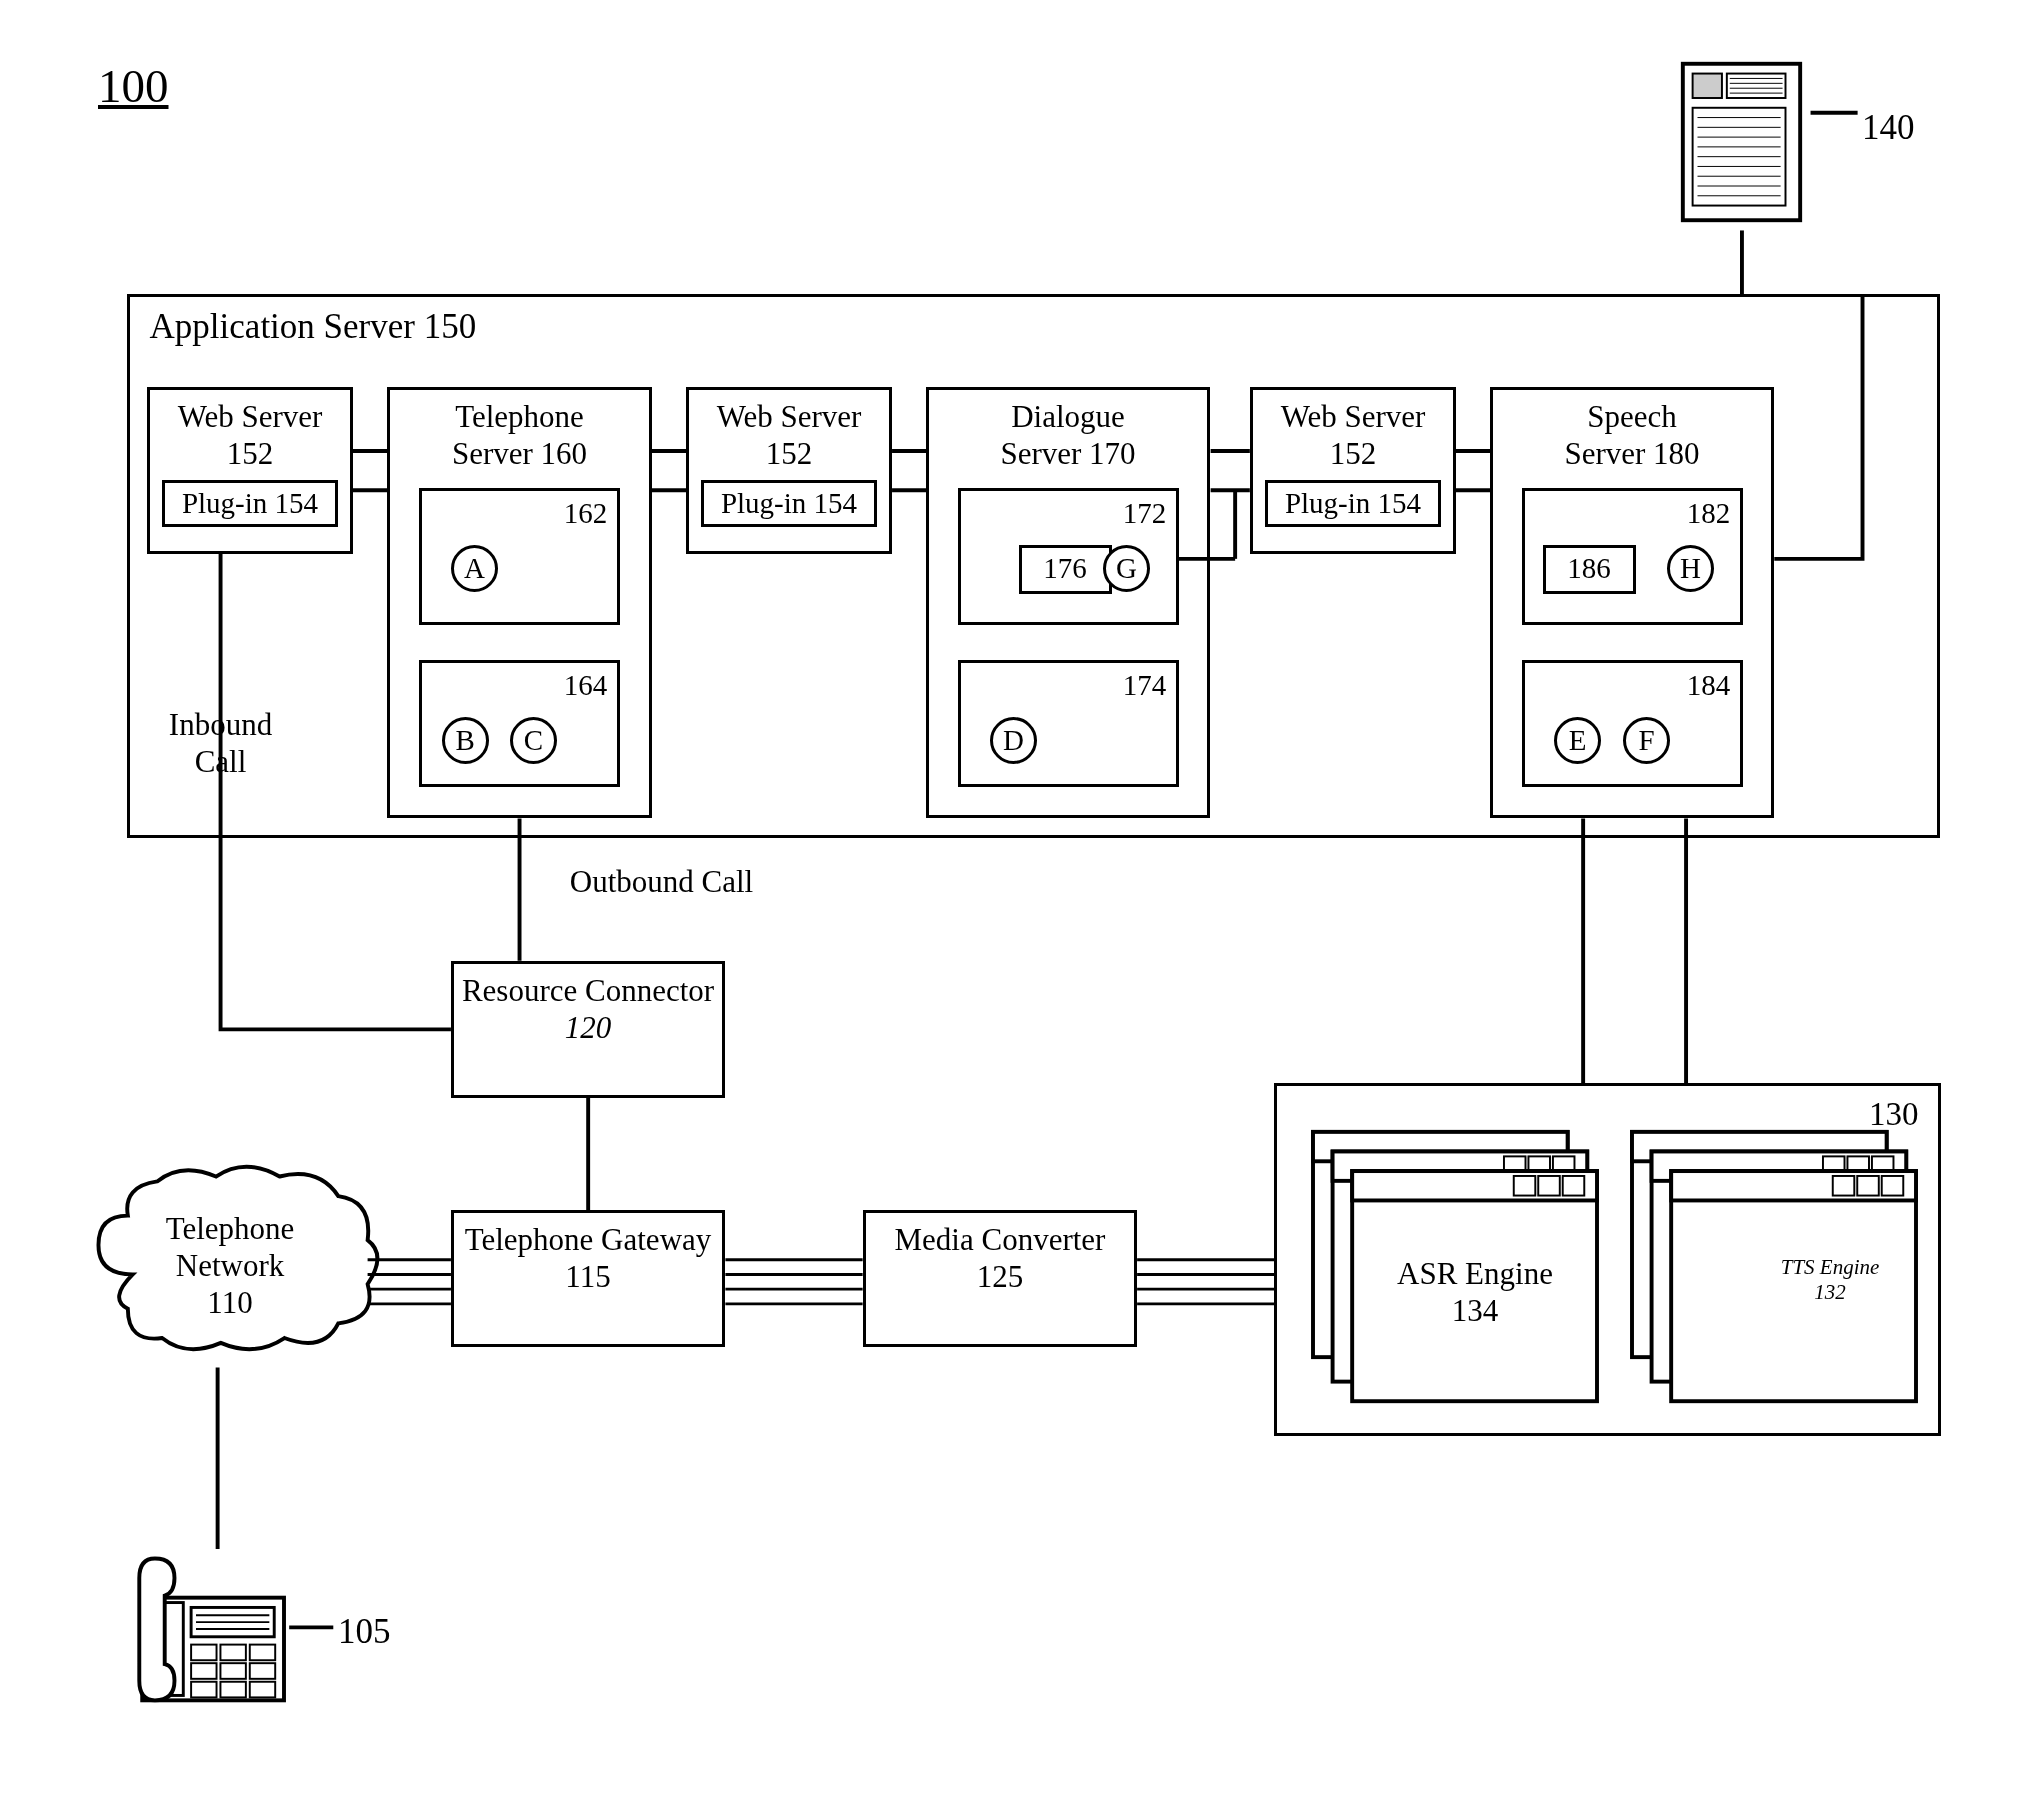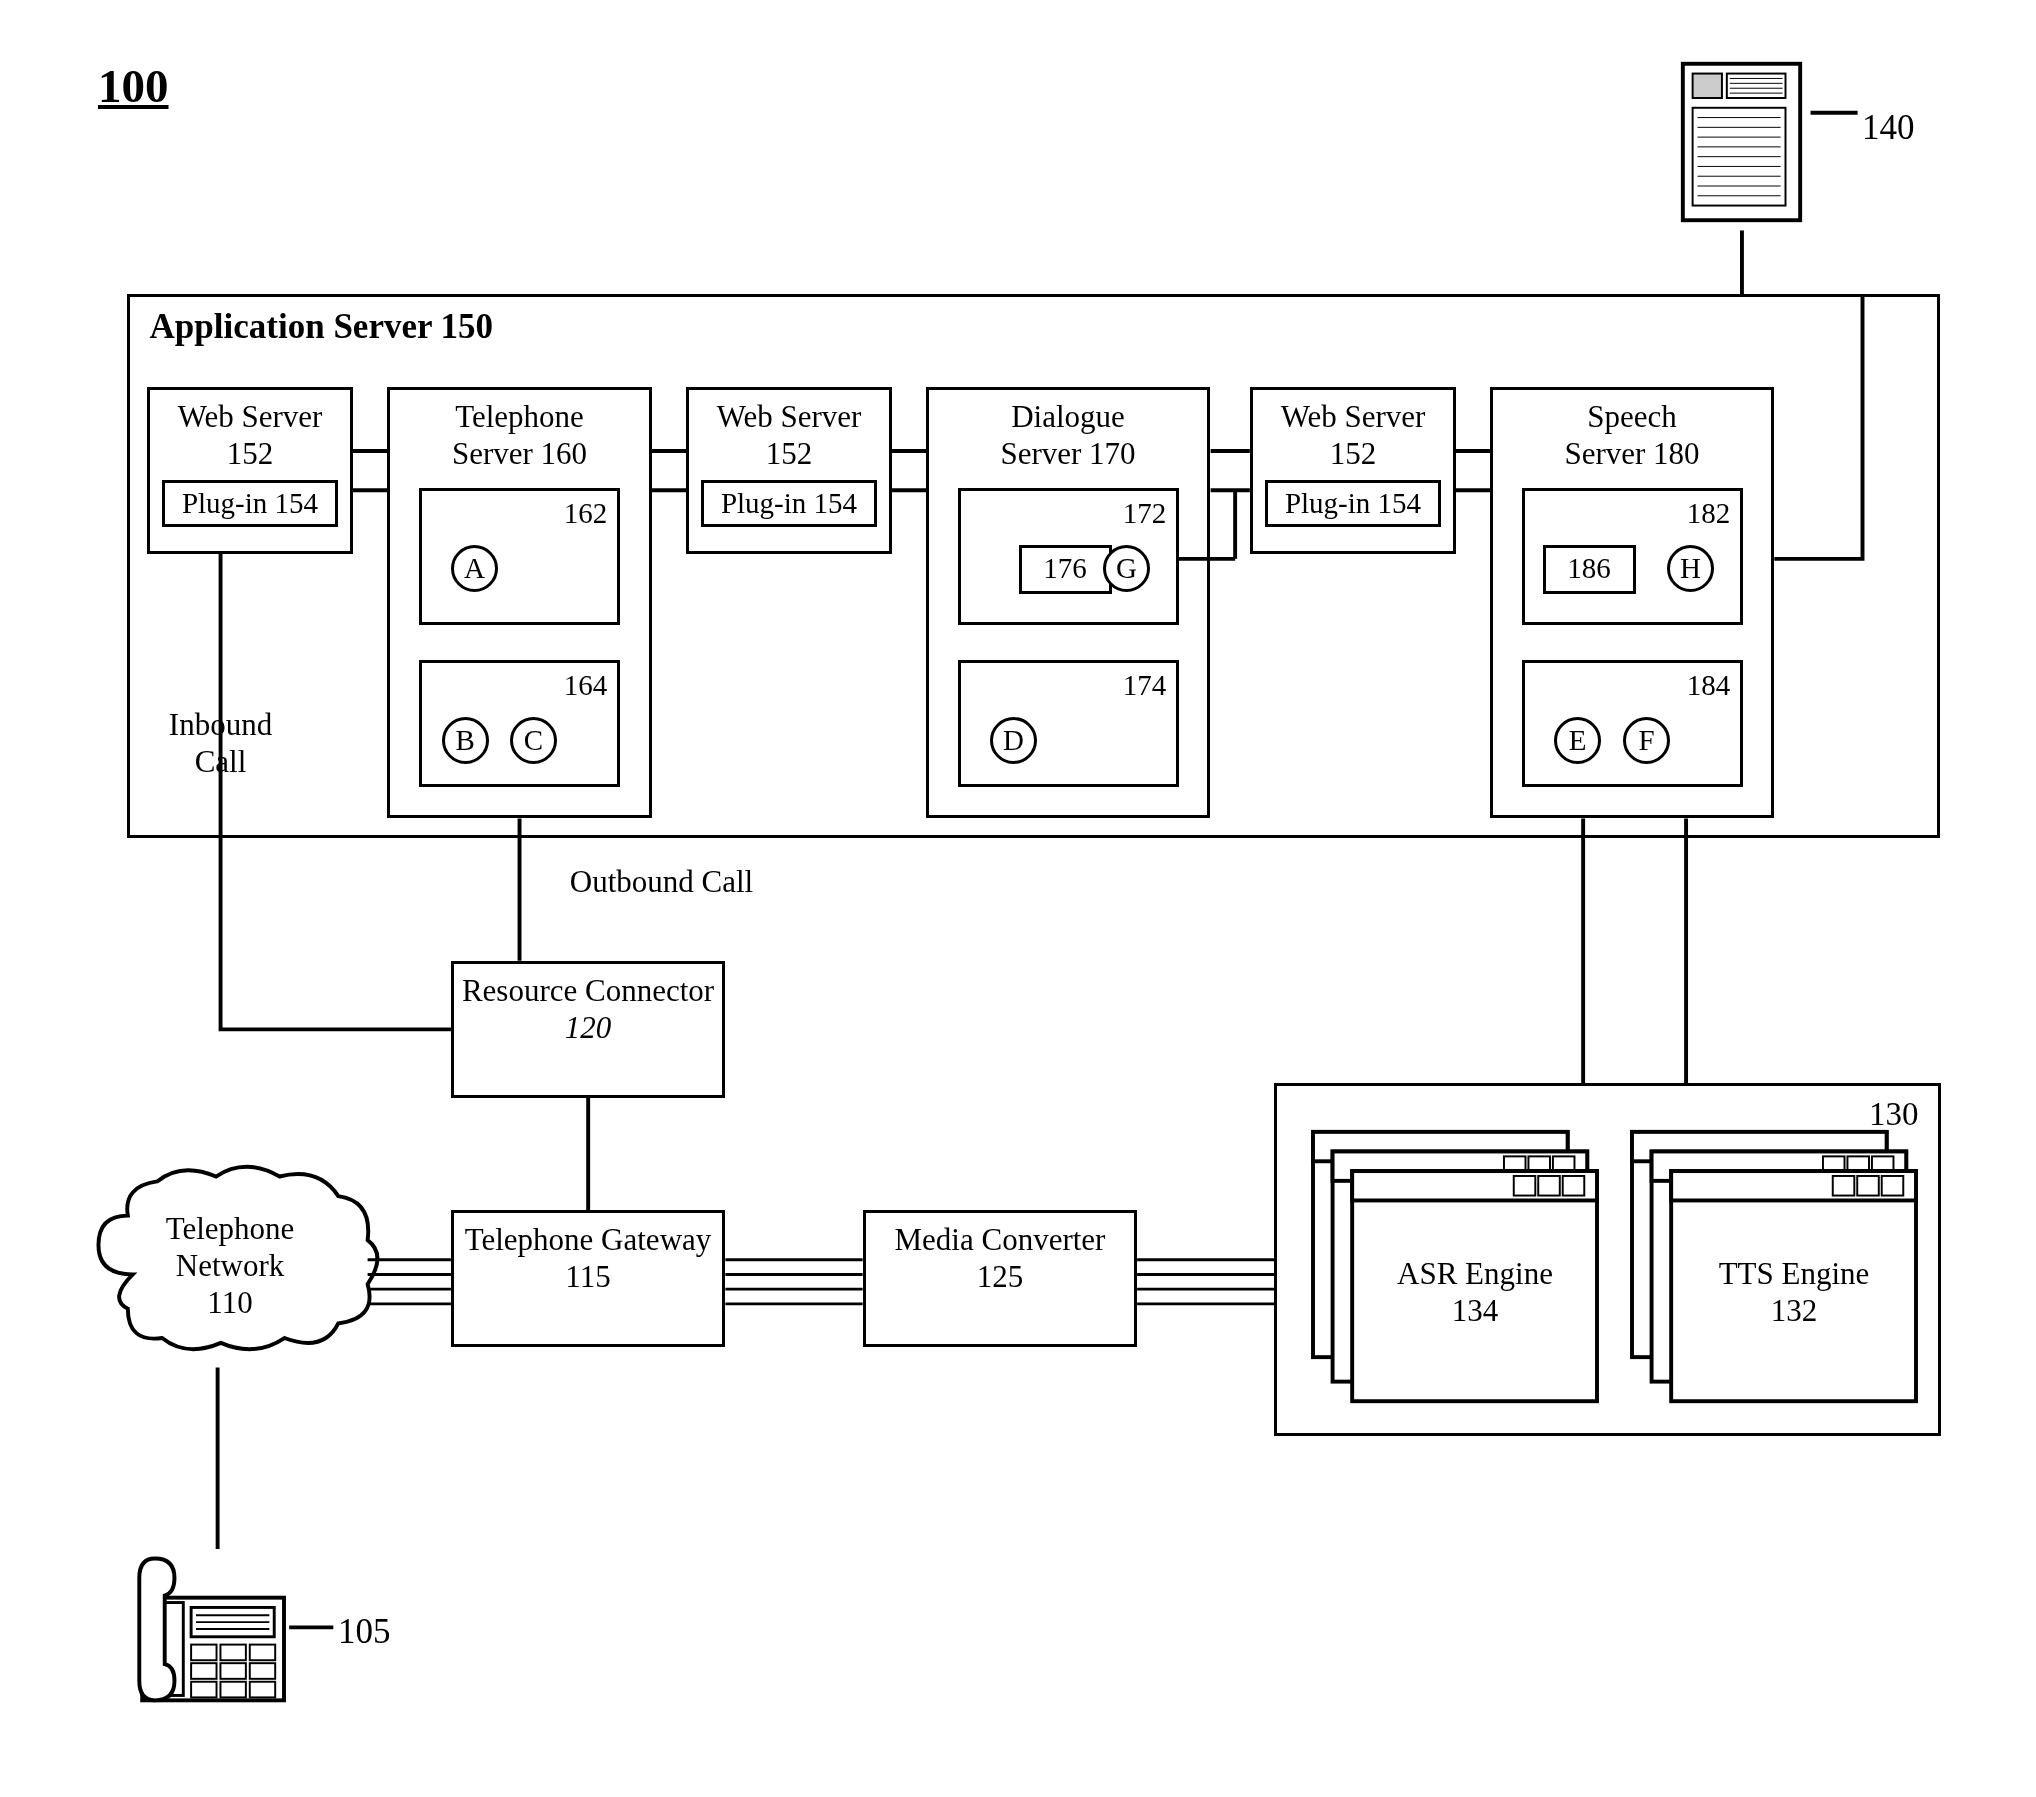--- a/index.html
+++ b/index.html
@@ -13,21 +13,21 @@
     height: 1798px;
     position: relative;
   }
   .abs { position: absolute; }
   .box {
     border: 3.9px solid #000;
     background: #fff;
     text-align: center;
   }
   .label { text-align: center; line-height: 1.2; }
-  .bold { font-weight: bold; }
+  .bold { font-weight: normal; }
   .underline { text-decoration: underline; }
   svg.overlay {
     position: absolute;
     top: 0; left: 0;
     width: 2037px;
     height: 1798px;
     pointer-events: none;
   }
   .circle-letter {
     border: 3.9px solid #000;
@@ -209,21 +209,21 @@
     <rect x="200" y="30" width="22" height="20" fill="none" stroke="#000" stroke-width="2"></rect>
     <rect x="225" y="30" width="22" height="20" fill="none" stroke="#000" stroke-width="2"></rect>
     <rect x="250" y="30" width="22" height="20" fill="none" stroke="#000" stroke-width="2"></rect>
     <rect x="45" y="45" width="250" height="235" fill="#fff" stroke="#000" stroke-width="4"></rect>
     <rect x="45" y="45" width="250" height="30" fill="#fff" stroke="#000" stroke-width="4"></rect>
     <rect x="210" y="50" width="22" height="20" fill="none" stroke="#000" stroke-width="2"></rect>
     <rect x="235" y="50" width="22" height="20" fill="none" stroke="#000" stroke-width="2"></rect>
     <rect x="260" y="50" width="22" height="20" fill="none" stroke="#000" stroke-width="2"></rect>
   </svg>
 </div>
-<div class="abs label" style="left:1686px; top:1255px; width:216px; font-size:31px;">
+<div class="abs label" style="left:1722px; top:1255px; width:216px; font-size:21px;font-style:italic;">
   <div>TTS Engine</div>
   <div>132</div>
 </div>
 
 <div class="abs" style="left:98px; top:1539px;">
   <svg width="196" height="176" viewBox="0 0 200 180">
 
     <rect x="45" y="60" width="145" height="105" fill="#fff" stroke="#000" stroke-width="4"></rect>
 
     <rect x="95" y="70" width="85" height="30" fill="#fff" stroke="#000" stroke-width="3"></rect>

